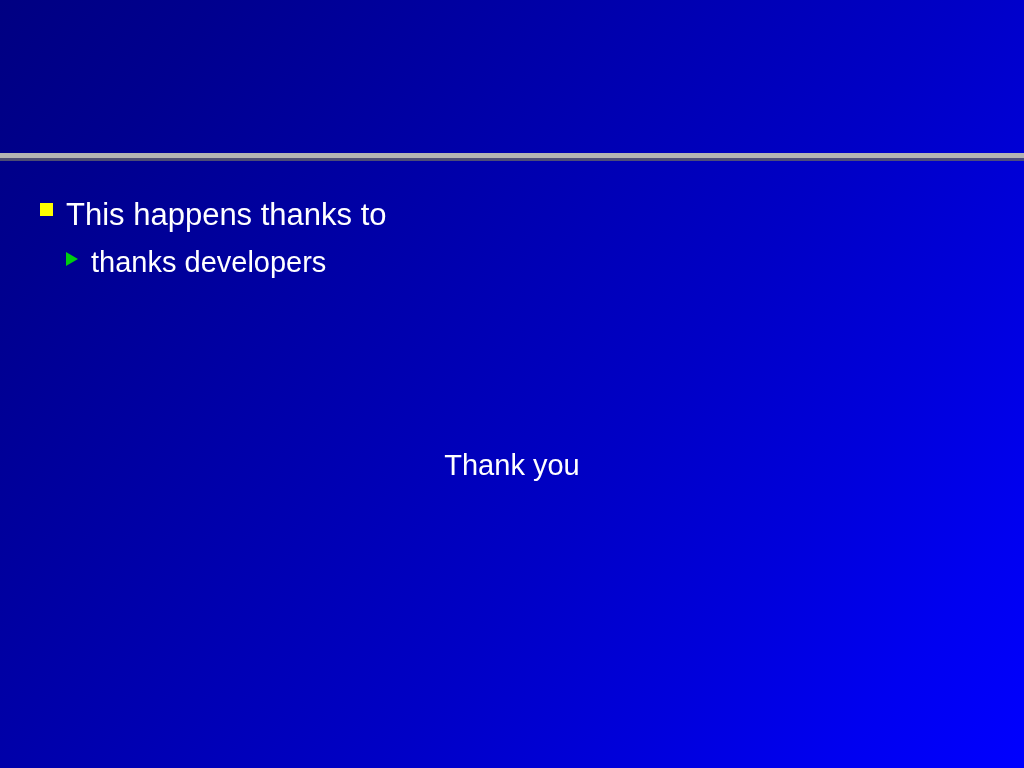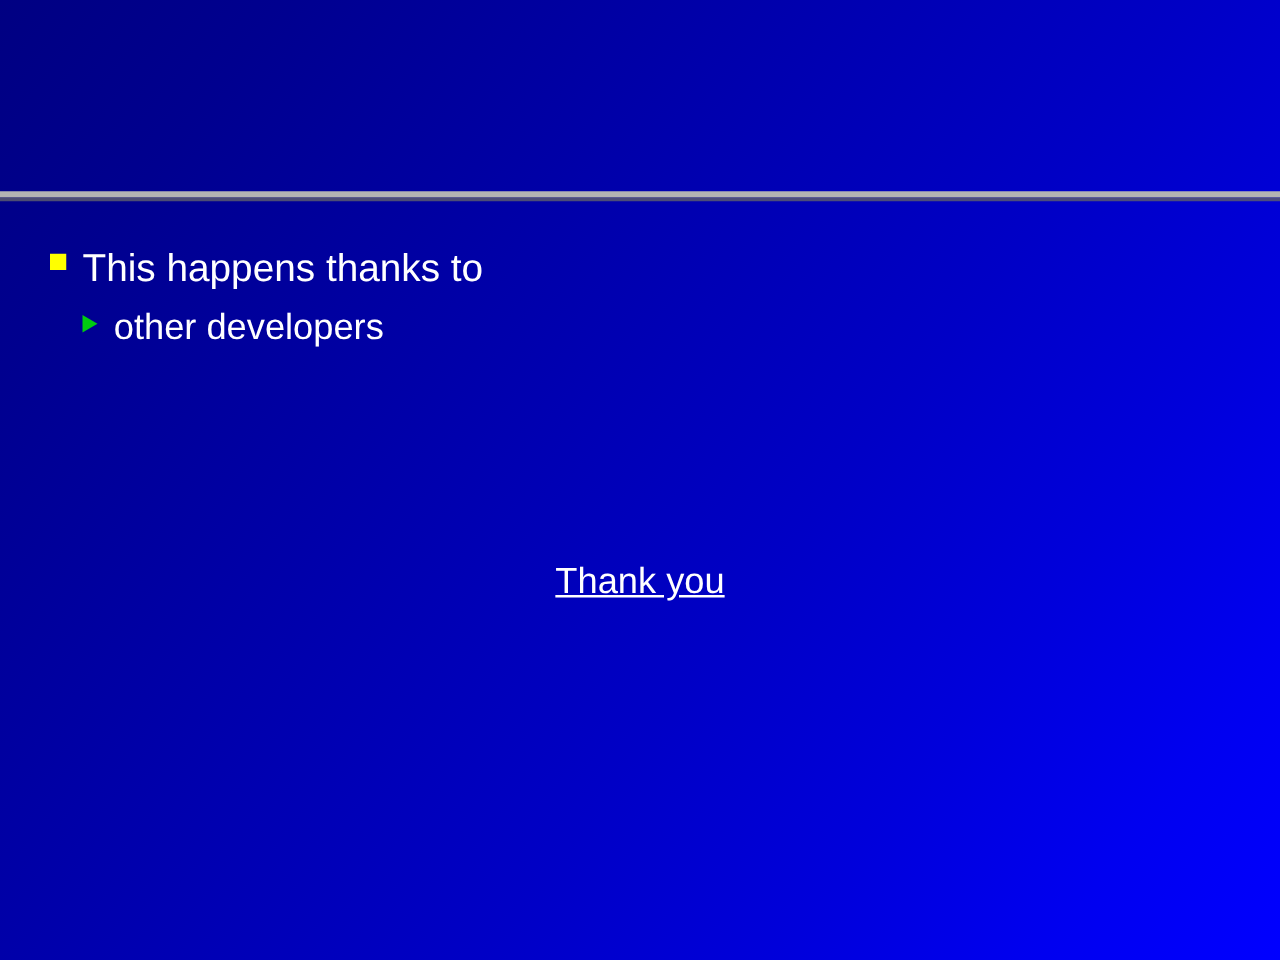--- a/index.html
+++ b/index.html
@@ -143,21 +143,20 @@
   #closing-line {
     position: absolute;
     left: 0;
     top: 280px;
     width: 1024px;
     text-align: center;
     font-size: 29px;
     line-height: 34px;
     color: #ffffff;
     white-space: nowrap;
-    text-decoration: underline;
   }
 </style>
 </head>
 <body>
 
 <div id="slide">
 
 
   <div id="title-divider">
     <div class="rule-light"></div>
@@ -166,21 +165,21 @@
 
   <div id="body-area">
 
     <div class="bullet-row level1" id="row-l1-0">
       <span class="marker"></span>
       <span class="btext">This happens thanks to</span>
     </div>
 
     <div class="bullet-row level2" id="row-l2-0">
       <span class="marker"></span>
-      <span class="btext">other developers</span>
+      <span class="btext">thanks developers</span>
     </div>
 
 
     <div id="closing-line">Thank you</div>
 
   </div>
 
 </div>
 
 </body></html>

